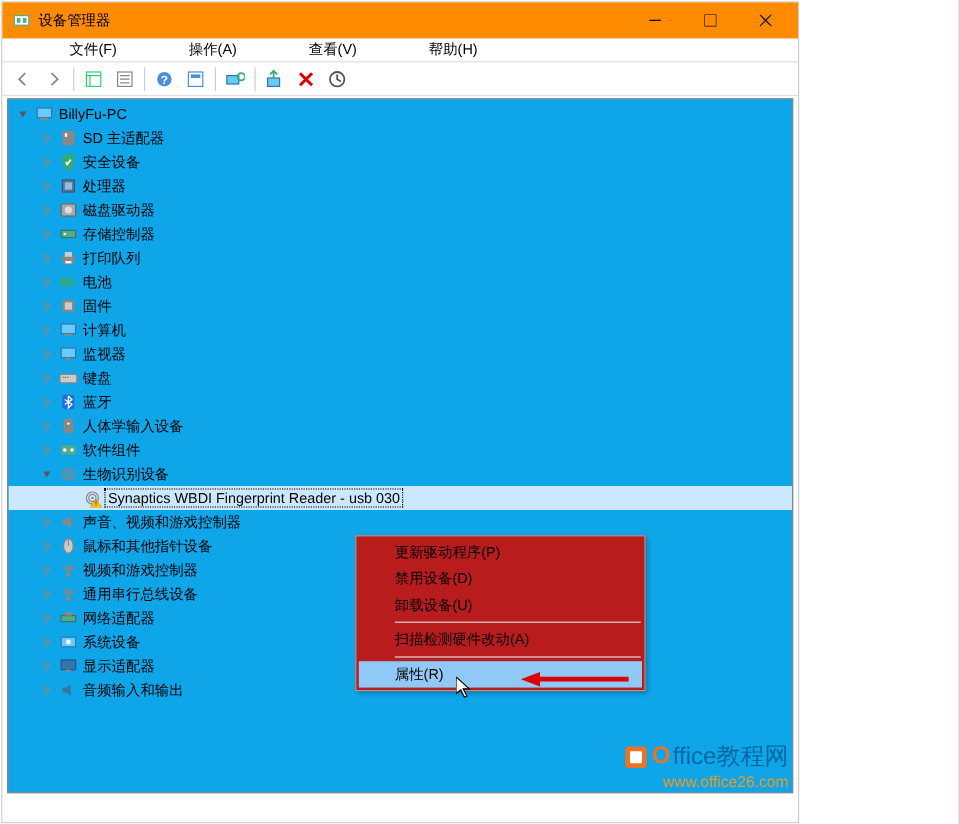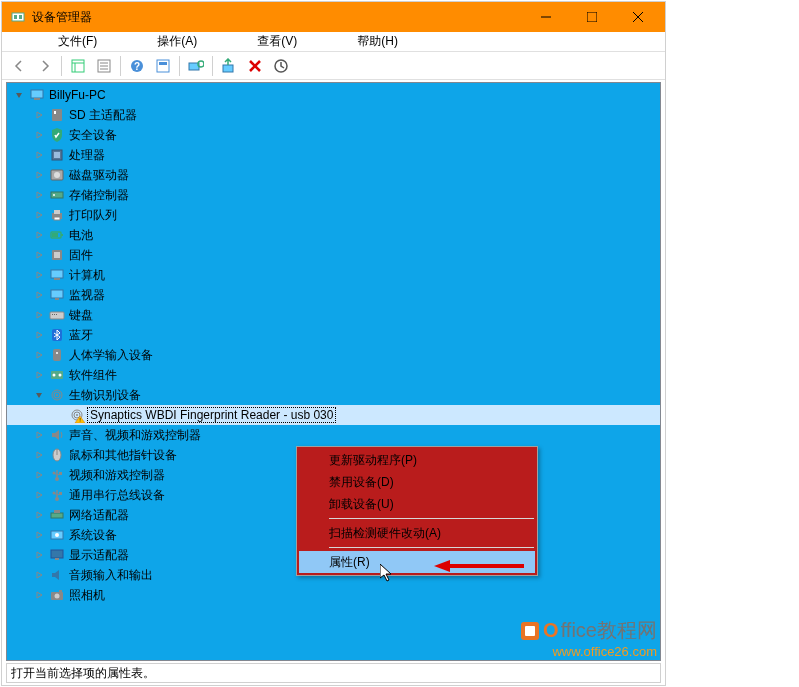--- a/index.html
+++ b/index.html
@@ -38,21 +38,21 @@
     .ctx-item.highlighted { background: #90c8f6; }
     .ctx-sep { height: 1px; background: #d7d7d7; margin: 3px 1px 3px 30px; }
     
     .arrow-overlay { position: absolute; left: 432px; top: 556px; z-index: 101; }
     .cursor-overlay { position: absolute; left: 378px; top: 562px; z-index: 102; }
     
     .statusbar { position: absolute; bottom: 2px; left: 4px; right: 4px; height: 20px; border: 1px solid #d0d0d0; display: flex; align-items: center; padding: 0 4px; font-size: 12px; }
     .watermark2 { position: absolute; right: 8px; bottom: 26px; text-align: right; z-index: 50; }
     .wm2-line1 { display: flex; align-items: center; gap: 2px; font-size: 20px; }
     .wm2-o1 { color: #e97425; font-weight: bold; }
-    .wm2-txt { color: #737373; }
+    .wm2-txt { color: #0369a1; }
     .wm2-line2 { font-size: 13px; color: #f29b1f; }
   </style>
 </head>
 <body>
 
 <div class="outer-border">
   <div class="titlebar">
     <svg class="title-icon" viewBox="0 0 16 16">
         <rect x="2" y="4" width="12" height="8" fill="#fff" stroke="#5a8" stroke-width="1"></rect>
         <rect x="4" y="6" width="3" height="4" fill="#5a8"></rect>
@@ -461,33 +461,20 @@
           <span class="expander">
             <svg width="10" height="10" viewBox="0 0 10 10">
               <path d="M3 2 L8 5 L3 8 Z" fill="none" stroke="#888"></path>
             </svg>
           </span>
           <svg class="node-icon" viewBox="0 0 16 16">
             <path d="M3 6 L6 6 L10 3 L10 13 L6 10 L3 10 Z" fill="#37a"></path>
           </svg>
           <span class="node-label">音频输入和输出</span>
         </div>
-        <div class="tree-node lvl-1">
-          <span class="expander">
-            <svg width="10" height="10" viewBox="0 0 10 10">
-              <path d="M3 2 L8 5 L3 8 Z" fill="none" stroke="#888"></path>
-            </svg>
-          </span>
-          <svg class="node-icon" viewBox="0 0 16 16">
-            <rect x="2" y="5" width="12" height="8" fill="#888" rx="1"></rect>
-            <circle cx="8" cy="9" r="2.5" fill="#ccc"></circle>
-            <rect x="10" y="3" width="3" height="2" fill="#888"></rect>
-          </svg>
-          <span class="node-label">照相机</span>
-        </div>
       </div>
 
   </div>
 
   <div class="context-menu">
     <div class="ctx-item">更新驱动程序(P)</div>
     <div class="ctx-item">禁用设备(D)</div>
     <div class="ctx-item">卸载设备(U)</div>
     <div class="ctx-sep"></div>
     <div class="ctx-item">扫描检测硬件改动(A)</div>
@@ -497,23 +484,20 @@
 
   <svg class="arrow-overlay" width="90" height="16" viewBox="0 0 90 16">
     <line x1="90" y1="8" x2="14" y2="8" stroke="#d00" stroke-width="4"></line>
     <polygon points="0,8 16,2 16,14" fill="#d00"></polygon>
   </svg>
 
   <svg class="cursor-overlay" width="16" height="20" viewBox="0 0 16 20">
     <path d="M0 0 L0 14 L4 11 L7 17 L9 16 L6 10 L11 10 Z" fill="#fff" stroke="#000" stroke-width="1"></path>
   </svg>
 
-  <div class="statusbar">
-    <span>打开当前选择项的属性表。</span>
-  </div>
 
   <div class="watermark2">
     <div class="wm2-line1">
       <svg width="22" height="22" viewBox="0 0 22 22">
           <rect x="2" y="2" width="18" height="18" rx="3" fill="#e97425"></rect>
           <rect x="6" y="6" width="10" height="10" fill="#fff" rx="1"></rect>
         </svg>
       <span class="wm2-o1">O</span>
         <span class="wm2-txt">ffice教程网</span>
     </div>

